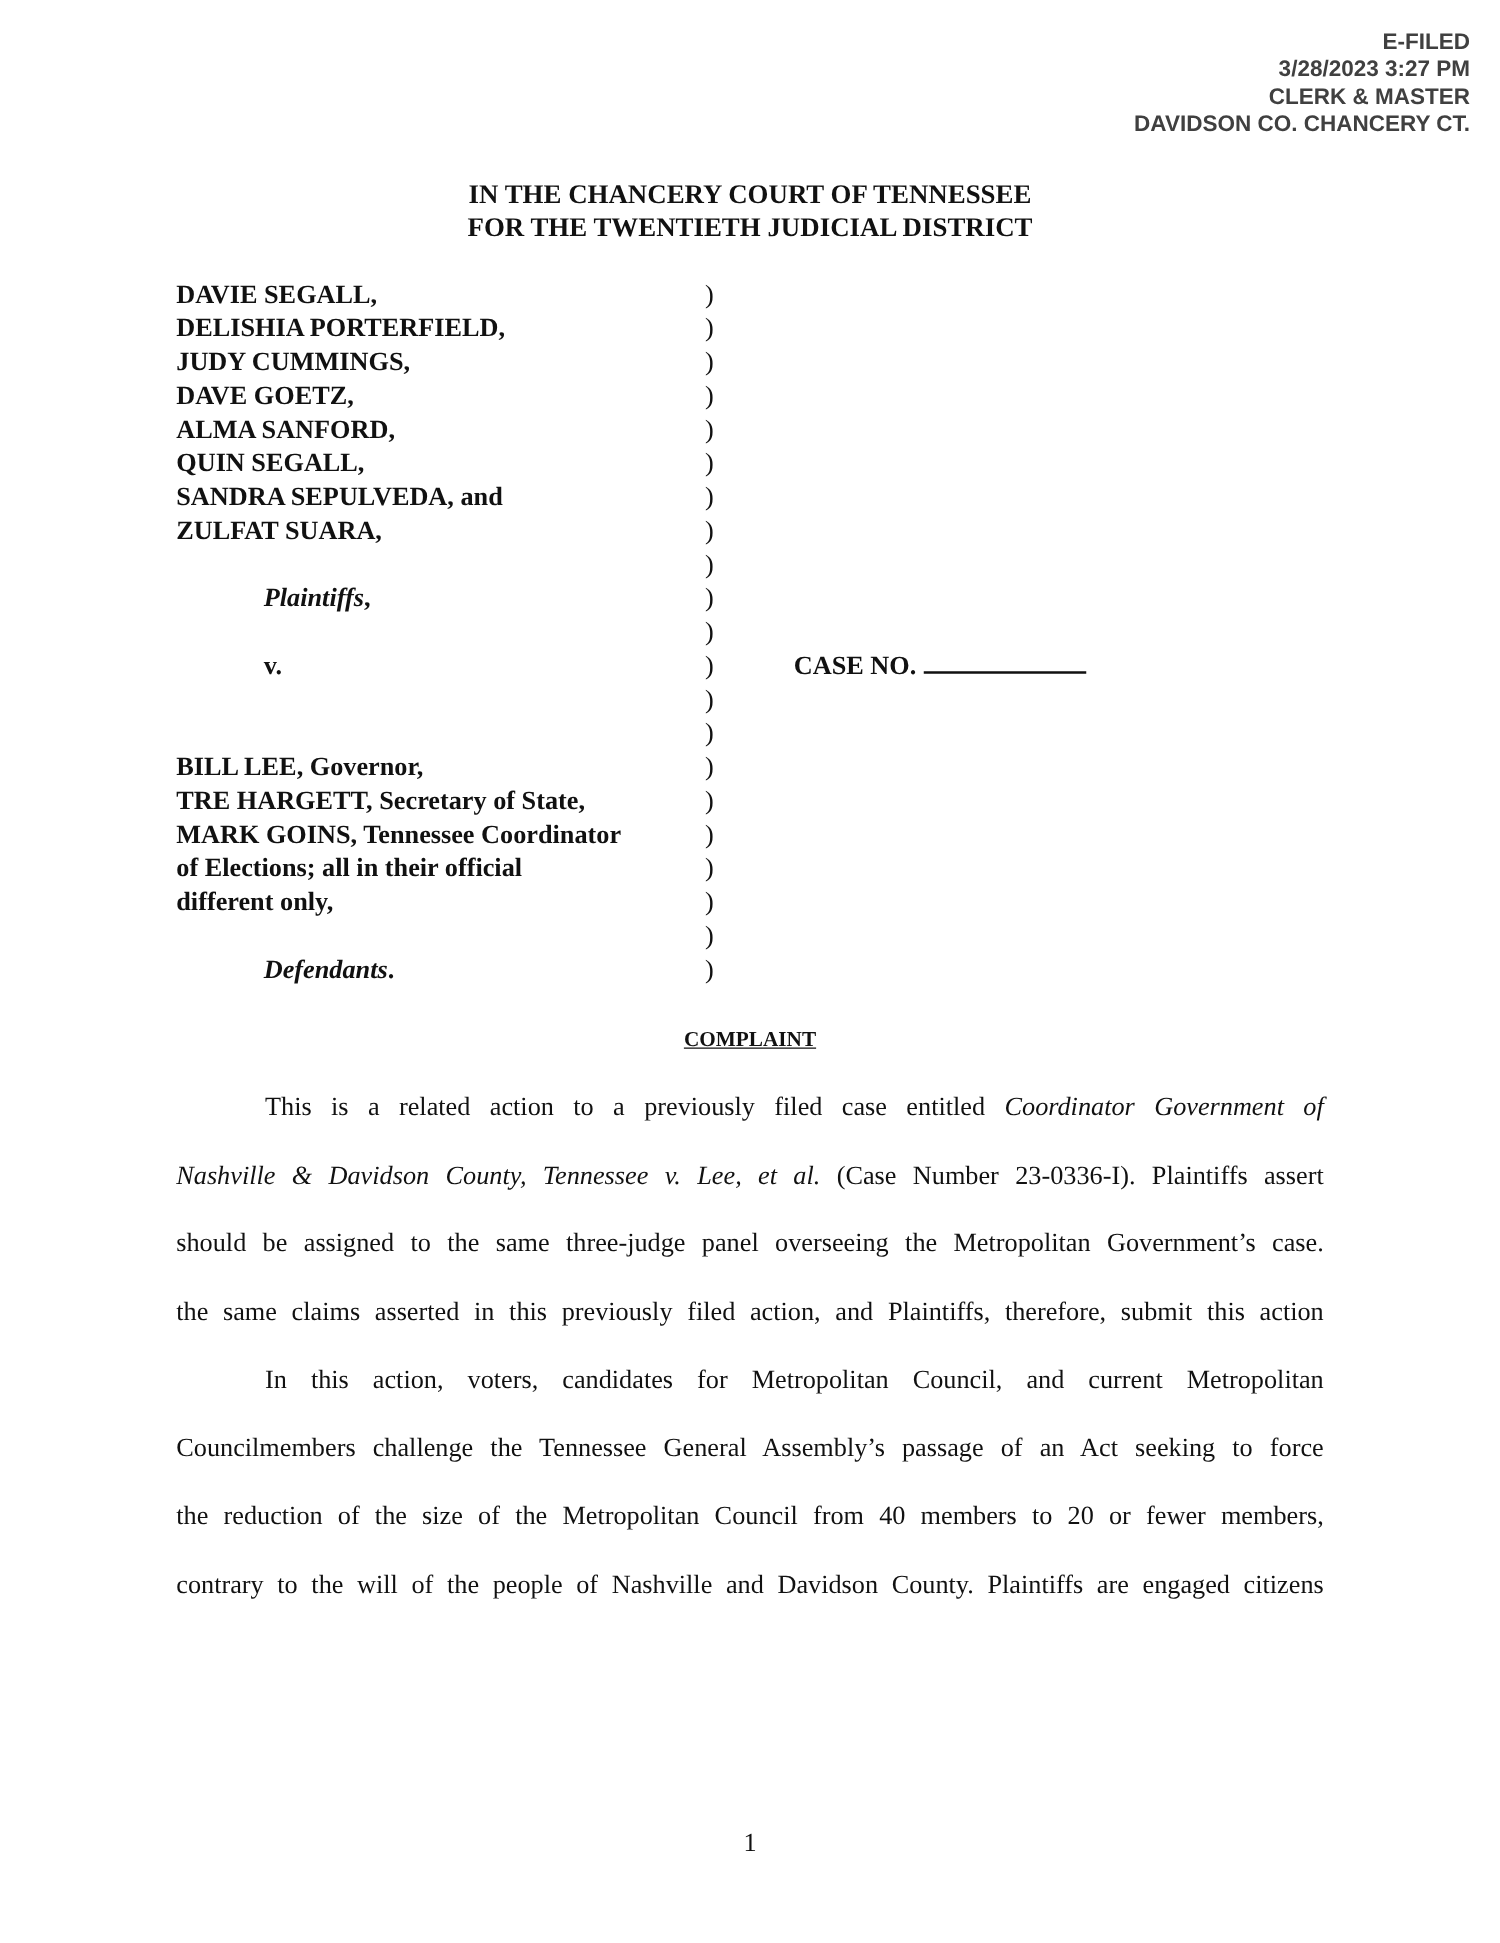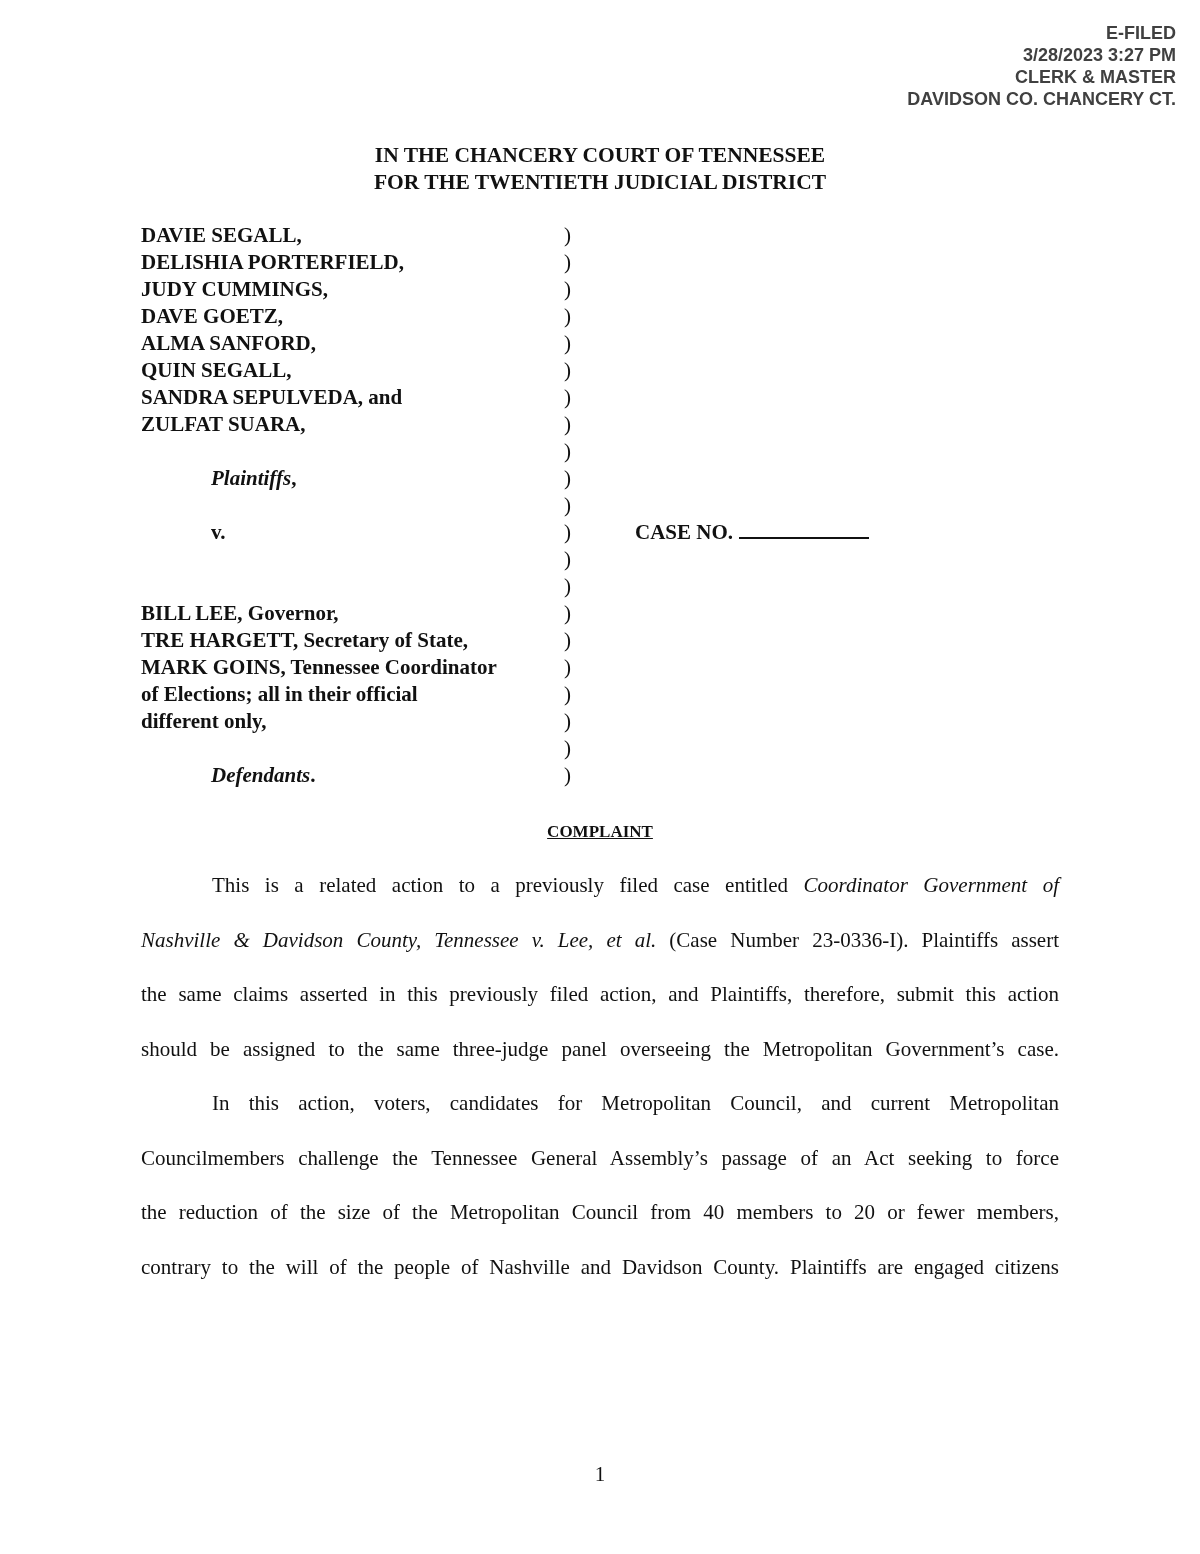--- a/index.html
+++ b/index.html
@@ -141,22 +141,22 @@
       <span class="paren">)</span>
     </div>
 </div>
 
 <div class="title"><span>COMPLAINT</span></div>
 
 <div class="body-text" id="complaint-body">
     <div>
       <span class="ln first"><span>This is a related action to a previously filed case entitled </span><i>Coordinator Government of</i></span>
       <span class="ln"><i>Nashville &amp; Davidson County, Tennessee v. Lee, et al.</i><span> (Case Number 23-0336-I). Plaintiffs assert</span></span>
+      <span class="ln"><span>should be assigned to the same three-judge panel overseeing the Metropolitan Government’s case.</span></span>
       <span class="ln"><span>the same claims asserted in this previously filed action, and Plaintiffs, therefore, submit this action</span></span>
-      <span class="ln"><span>should be assigned to the same three-judge panel overseeing the Metropolitan Government’s case.</span></span>
     </div>
     <div>
       <span class="ln first"><span>In this action, voters, candidates for Metropolitan Council, and current Metropolitan</span></span>
       <span class="ln"><span>Councilmembers challenge the Tennessee General Assembly’s passage of an Act seeking to force</span></span>
       <span class="ln"><span>the reduction of the size of the Metropolitan Council from 40 members to 20 or fewer members,</span></span>
       <span class="ln"><span>contrary to the will of the people of Nashville and Davidson County. Plaintiffs are engaged citizens</span></span>
     </div>
   </div>
 
 <div class="page-num">1</div>

